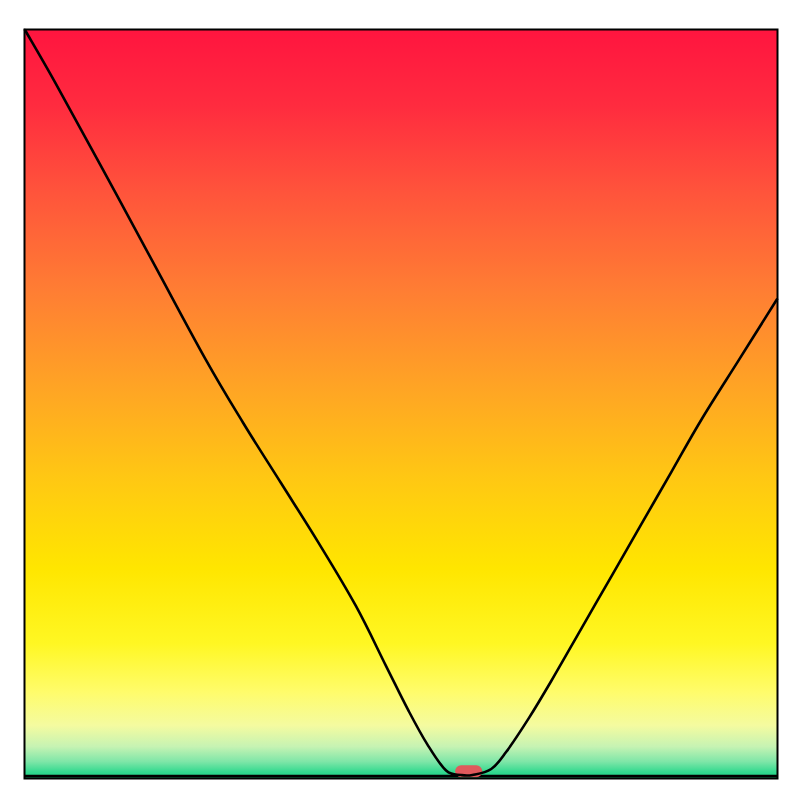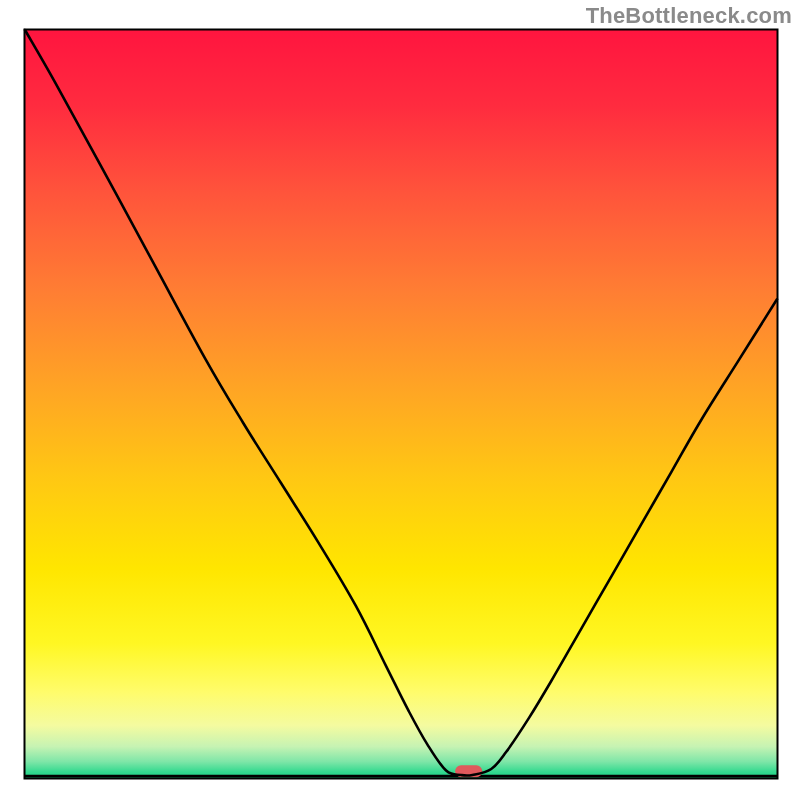--- a/index.html
+++ b/index.html
@@ -30,21 +30,20 @@
   svg.plot {
     position: absolute;
     left: 0;
     top: 0;
   }
 </style>
 </head>
 <body>
 
 <div class="chart-wrap">
-  <div class="watermark">TheBottleneck.com</div>
   <svg class="plot" width="800" height="800" viewBox="0 0 800 800" aria-hidden="true">
       <defs>
         <linearGradient id="bg-grad" x1="0" y1="0" x2="0" y2="1">
           <stop offset="0%" stop-color="#ff153f"></stop>
           <stop offset="10%" stop-color="#ff2b3f"></stop>
           <stop offset="22%" stop-color="#ff553b"></stop>
           <stop offset="35%" stop-color="#ff7e33"></stop>
           <stop offset="48%" stop-color="#ffa524"></stop>
           <stop offset="60%" stop-color="#ffc813"></stop>
           <stop offset="72%" stop-color="#ffe600"></stop>

